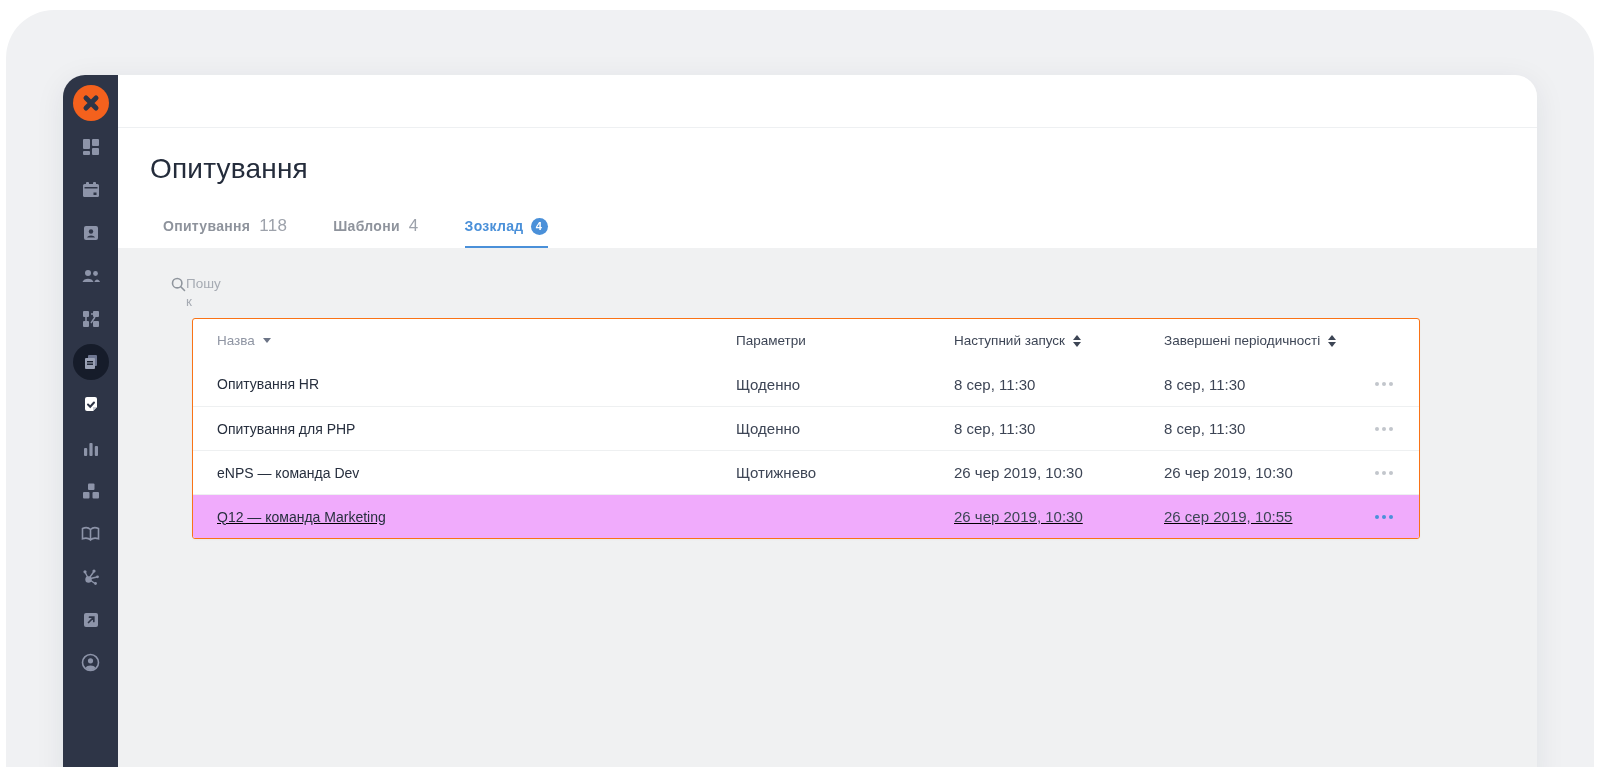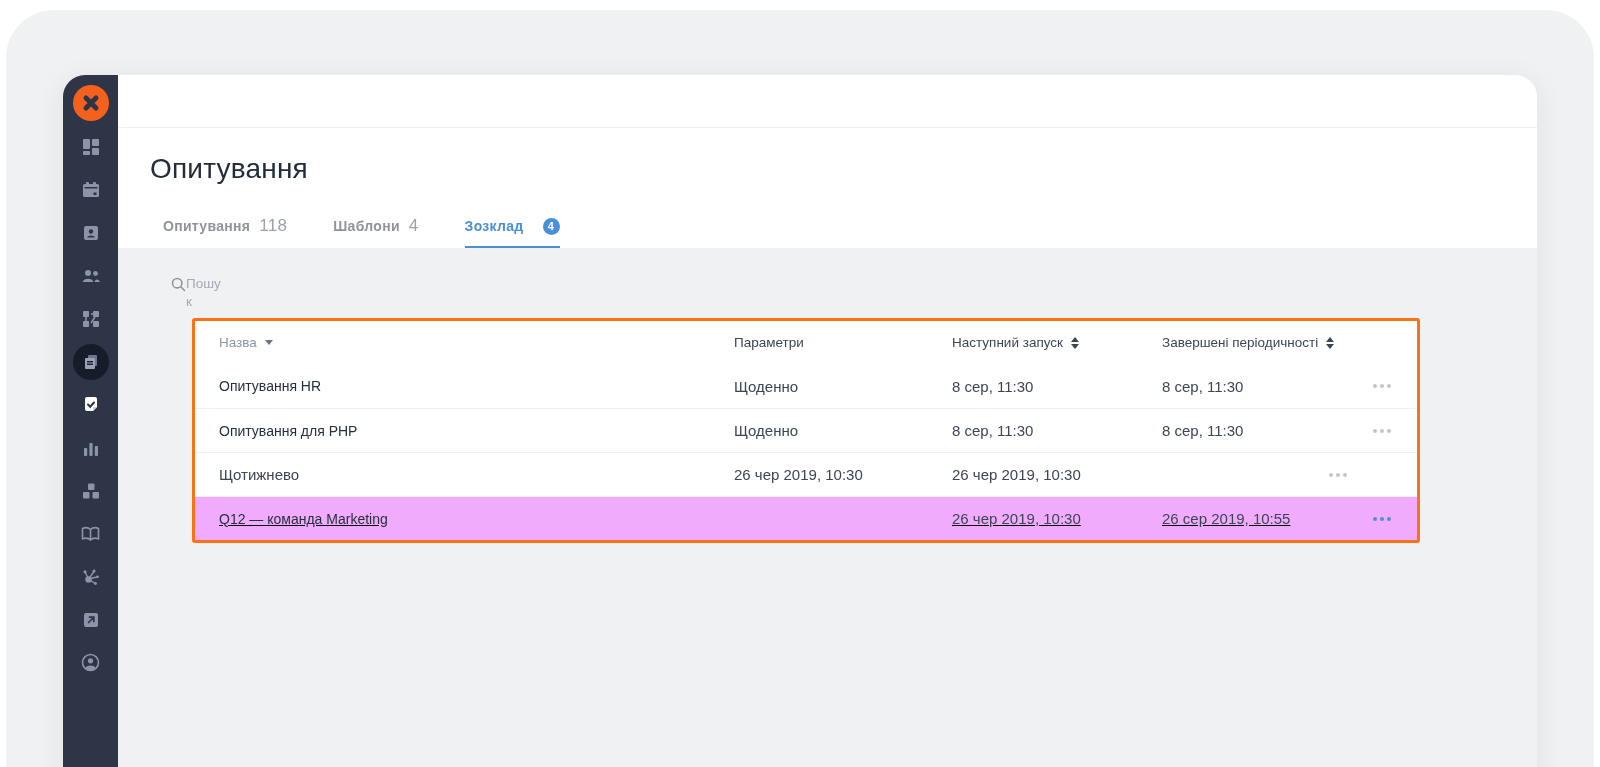--- a/index.html
+++ b/index.html
@@ -33,35 +33,35 @@
   .main { flex:1; min-width:0; display:flex; flex-direction:column; background:#f0f1f2; }
   .topbar { height:53px; background:#ffffff; border-bottom:1px solid #eef0f2; flex-shrink:0; }
 
   .hdr { background:#ffffff; padding:24px 0 0 32px; flex-shrink:0; }
   .page-title { font-size:28px; line-height:34px; color:#242c3b; font-weight:500;
                 letter-spacing:.2px; }
   .tabs { display:flex; gap:46px; margin:30px 0 0 13px; }
   .tab { display:flex; align-items:center; padding-bottom:10px; border-bottom:2px solid transparent;
          cursor:pointer; font-size:14px; color:#8e939c; font-weight:700; letter-spacing:.3px; }
   .tab .count { margin-left:9px; font-size:17px; color:#9da2ab; font-weight:400; }
-  .tab.active { color:#4a90d9; border-bottom-color:#4a90d9;gap:12px; }
+  .tab.active { color:#4a90d9; border-bottom-color:#4a90d9; }
   .tab .badge { margin-left:7px; min-width:17px; height:17px; border-radius:9px;
                 background:#4a90d9; color:#ffffff; font-size:11px; font-weight:700;
                 display:flex; align-items:center; justify-content:center; padding:0 4px; }
 
   .content { flex:1; padding:27px 0 0 53px; }
 
   .search { display:flex; align-items:flex-start; cursor:text; }
   .search svg { margin-top:2px; }
   .search-text { width:37px; font-size:13.5px; line-height:18px; color:#a6abb3;
                  word-break:break-all; }
 
   
   .card { width:1228px; margin:7px 0 0 21px; background:#ffffff; border-radius:3px;
-          border:3px solid #f97316; box-shadow:0 1px 2px rgba(0,0,0,0.03); overflow:hidden; }
+          border:1px solid #f97316; box-shadow:0 1px 2px rgba(0,0,0,0.03); overflow:hidden; }
   .trow { display:grid; grid-template-columns:minmax(0,1fr) 218px 210px 187px 44px;
           align-items:center; padding:0 24px; height:44px; }
   .thead { height:43px; }
   .trow + .trow { border-top:1px solid #eef0f1; }
   .trow.hl { background:#f0abfc;text-decoration:underline; }
 
   .th { font-size:13.5px; color:#3d4555; font-weight:400; display:flex; align-items:center; cursor:pointer; }
   .th.muted { color:#8f95a3; }
   .caret-down { width:0; height:0; border-left:4px solid transparent; border-right:4px solid transparent;
                 border-top:5px solid #6c7486; margin-left:8px; }
@@ -268,20 +268,21 @@
     <div class="cell">8 сер, 11:30</div>
     <div class="cell">8 сер, 11:30</div>
     <div class="dots">
                 <b></b>
                 <b></b>
                 <b></b>
               </div>
   </div>
 
   <div class="trow">
+    <div class="cell-name">eNPS — команда Dev</div>
     <div class="cell">Щотижнево</div>
     <div class="cell">26 чер 2019, 10:30</div>
     <div class="cell">26 чер 2019, 10:30</div>
     <div class="dots">
                 <b></b>
                 <b></b>
                 <b></b>
               </div>
   </div>
 

